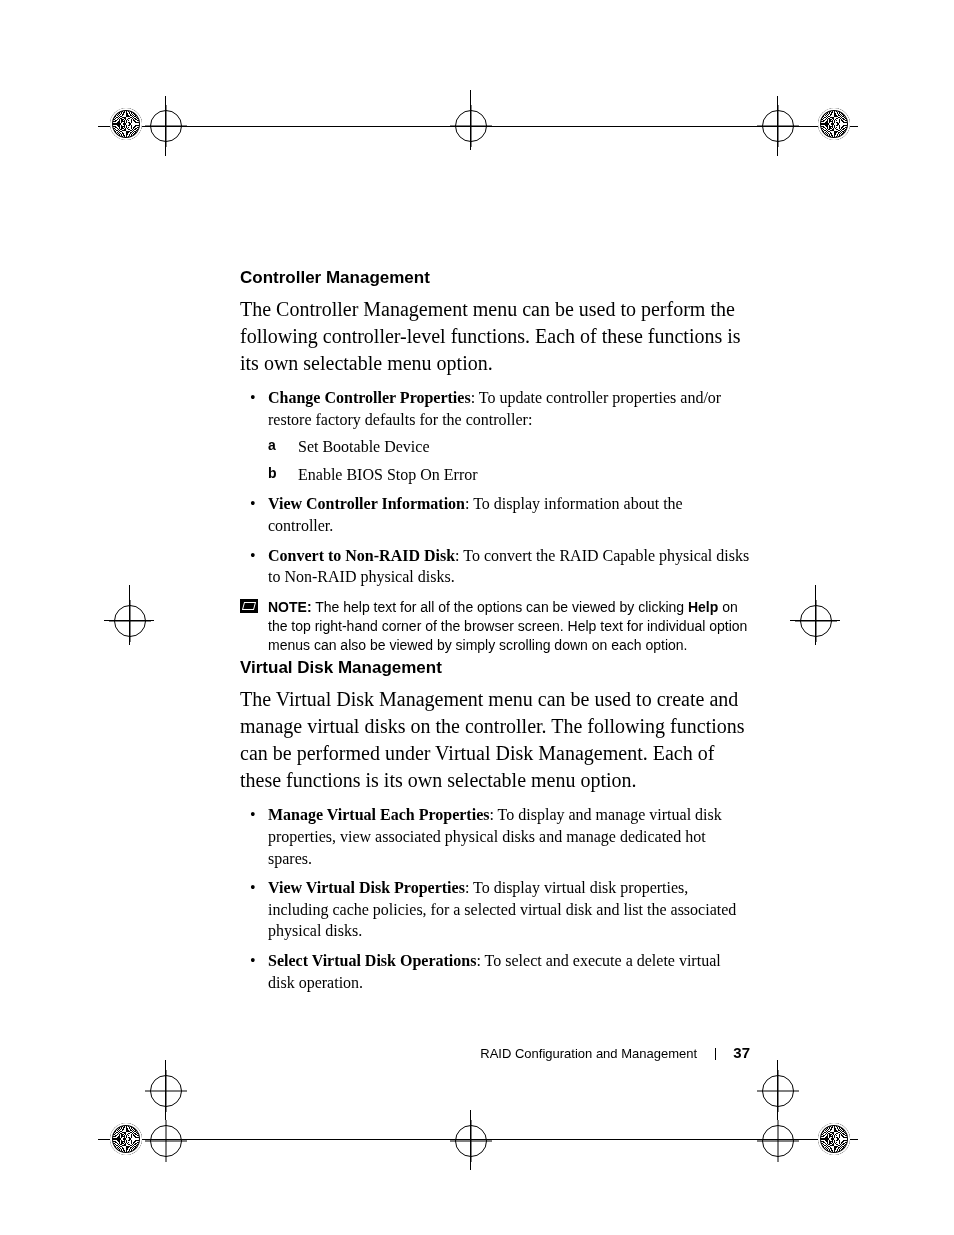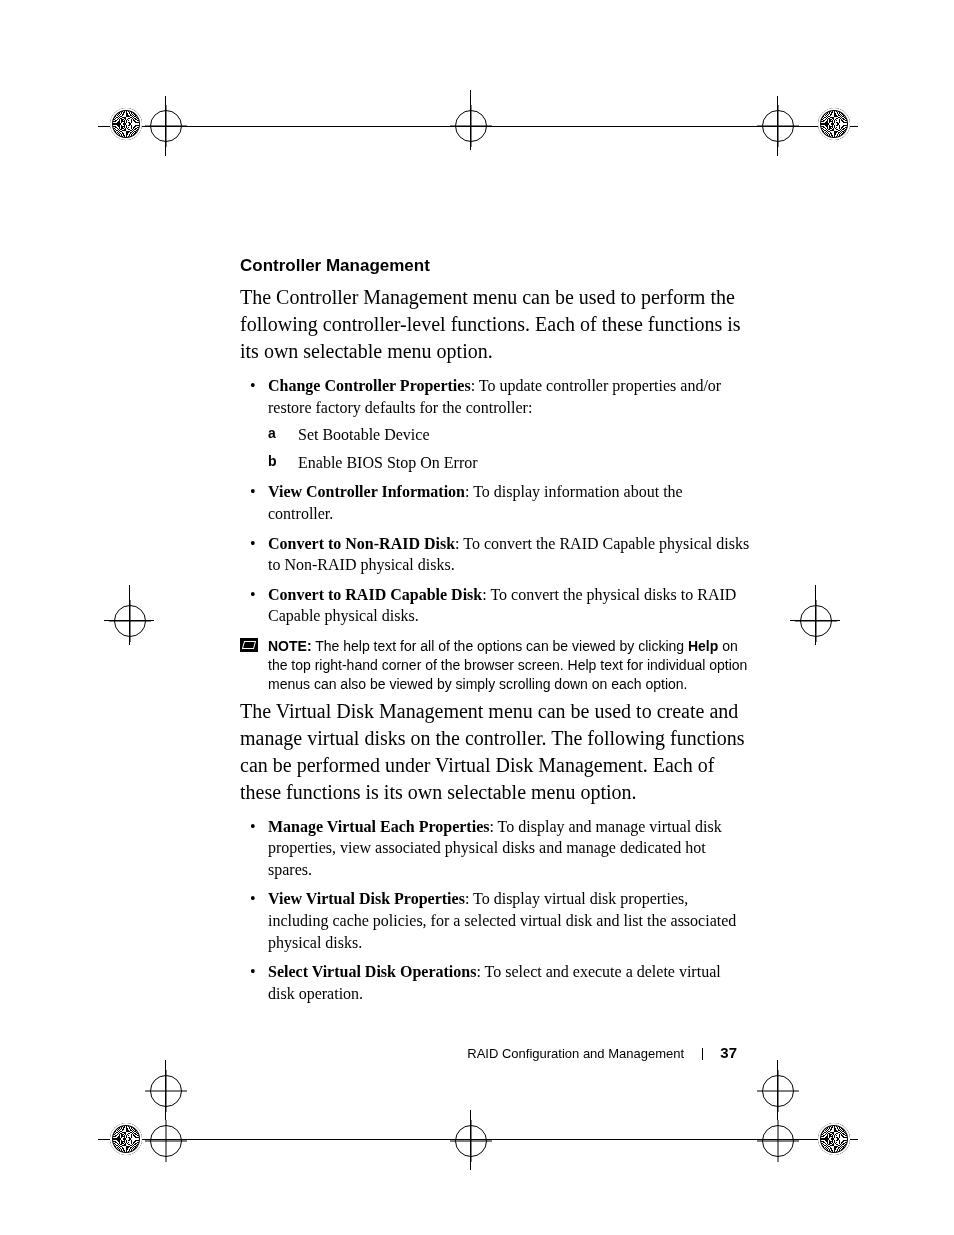--- a/index.html
+++ b/index.html
@@ -8,21 +8,21 @@
     width: 954px;
     height: 1235px;
     background: #ffffff;
     font-family: Georgia, "Times New Roman", serif;
     color: #000;
     position: relative;
   }
   .page {
     position: absolute;
     left: 240px;
-    top: 256px;
+    top: 268px;
     width: 510px;
   }
   .heading {
     font-family: "Helvetica Neue", Helvetica, Arial, sans-serif;
     font-weight: 700;
     font-size: 17px;
     margin-bottom: 8px;
   }
   .para {
     font-size: 20px;
@@ -99,21 +99,21 @@
     height: 6px;
     border: 1px solid #fff;
     transform: skewX(-15deg);
   }
   .help-bold {
     font-family: "Helvetica Neue", Helvetica, Arial, sans-serif;
     font-weight: 700;
   }
   .footer {
     position: absolute;
-    left: 227px;
+    left: 240px;
     top: 1044px;
     width: 510px;
     text-align: right;
     font-size: 13px;
     font-family: "Helvetica Neue", Helvetica, Arial, sans-serif;
     letter-spacing: 0;
   }
   .footer .sep {
     display: inline-block;
     width: 1px;
@@ -204,30 +204,28 @@
           <span>Enable BIOS Stop On Error</span>
         </li>
       </ul>
     </li>
     <li>
       <span class="bold">View Controller Information</span><span>: To display information about the controller.</span>
     </li>
     <li>
       <span class="bold">Convert to Non-RAID Disk</span><span>: To convert the RAID Capable physical disks to Non-RAID physical disks.</span>
     </li>
-    <li>
-      <span class="bold">Convert to RAID Capable Disk</span><span>: To convert the physical disks to RAID Capable physical disks.</span>
-    </li>
   </ul>
 
   <div class="note-block">
     <span class="note-icon"></span>
     <span class="note-label">NOTE:</span><span> The help text for all of the options can be viewed by clicking </span><span class="help-bold">Help</span><span> on the top right-hand corner of the browser screen. Help text for individual option menus can also be viewed by simply scrolling down on each option.</span>
   </div>
 
+  <div class="heading">Virtual Disk Management</div>
   <div class="para">The Virtual Disk Management menu can be used to create and manage virtual disks on the controller. The following functions can be performed under Virtual Disk Management. Each of these functions is its own selectable menu option.</div>
 
   <ul class="bullets">
     <li>
       <span class="bold">Manage Virtual Each Properties</span><span>: To display and manage virtual disk properties, view associated physical disks and manage dedicated hot spares.</span>
     </li>
     <li>
       <span class="bold">View Virtual Disk Properties</span><span>: To display virtual disk properties, including cache policies, for a selected virtual disk and list the associated physical disks.</span>
     </li>
     <li>

